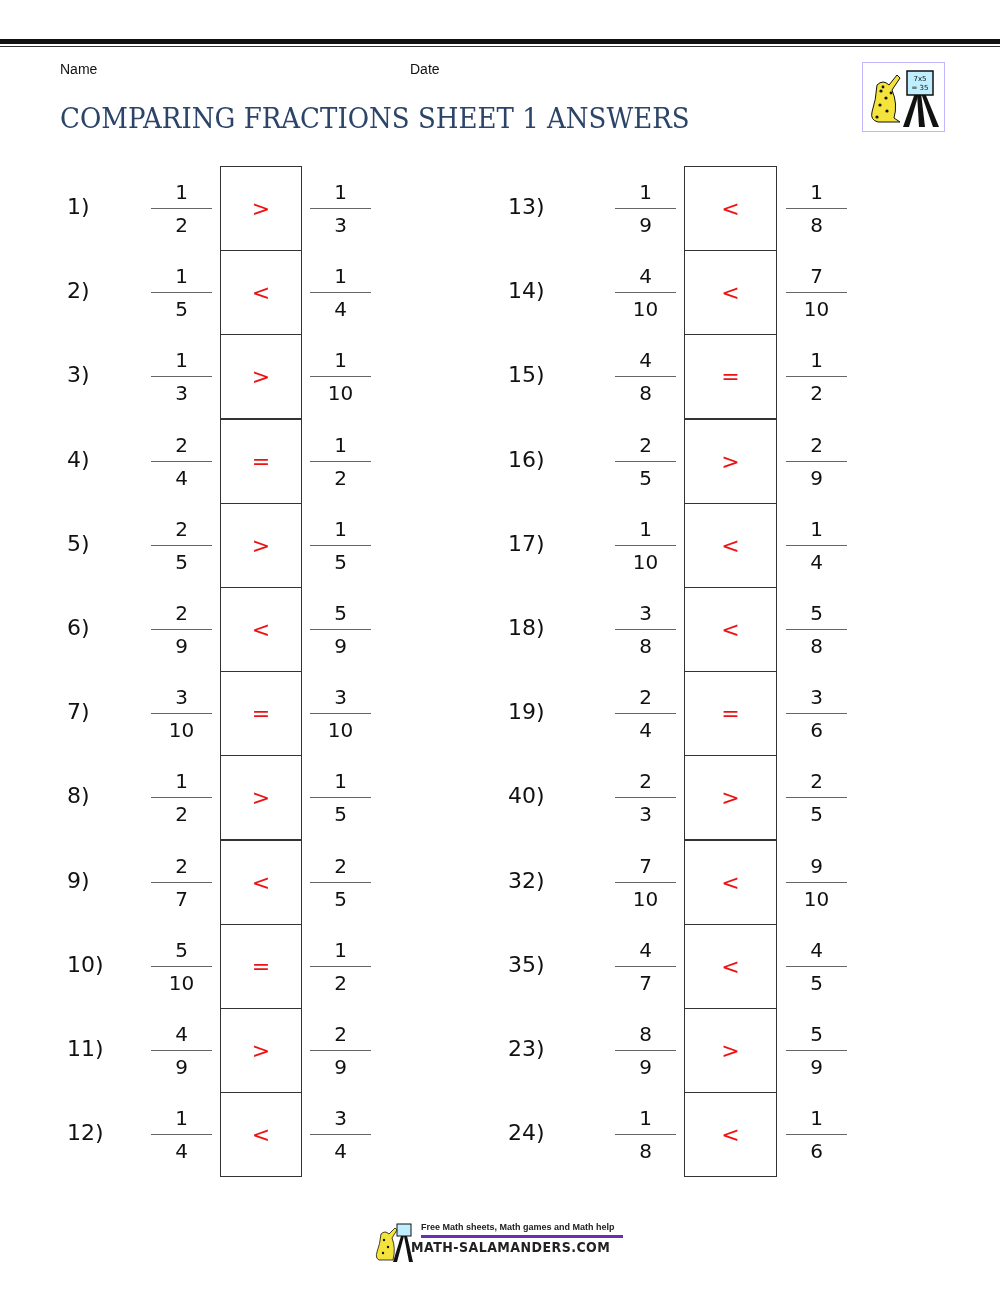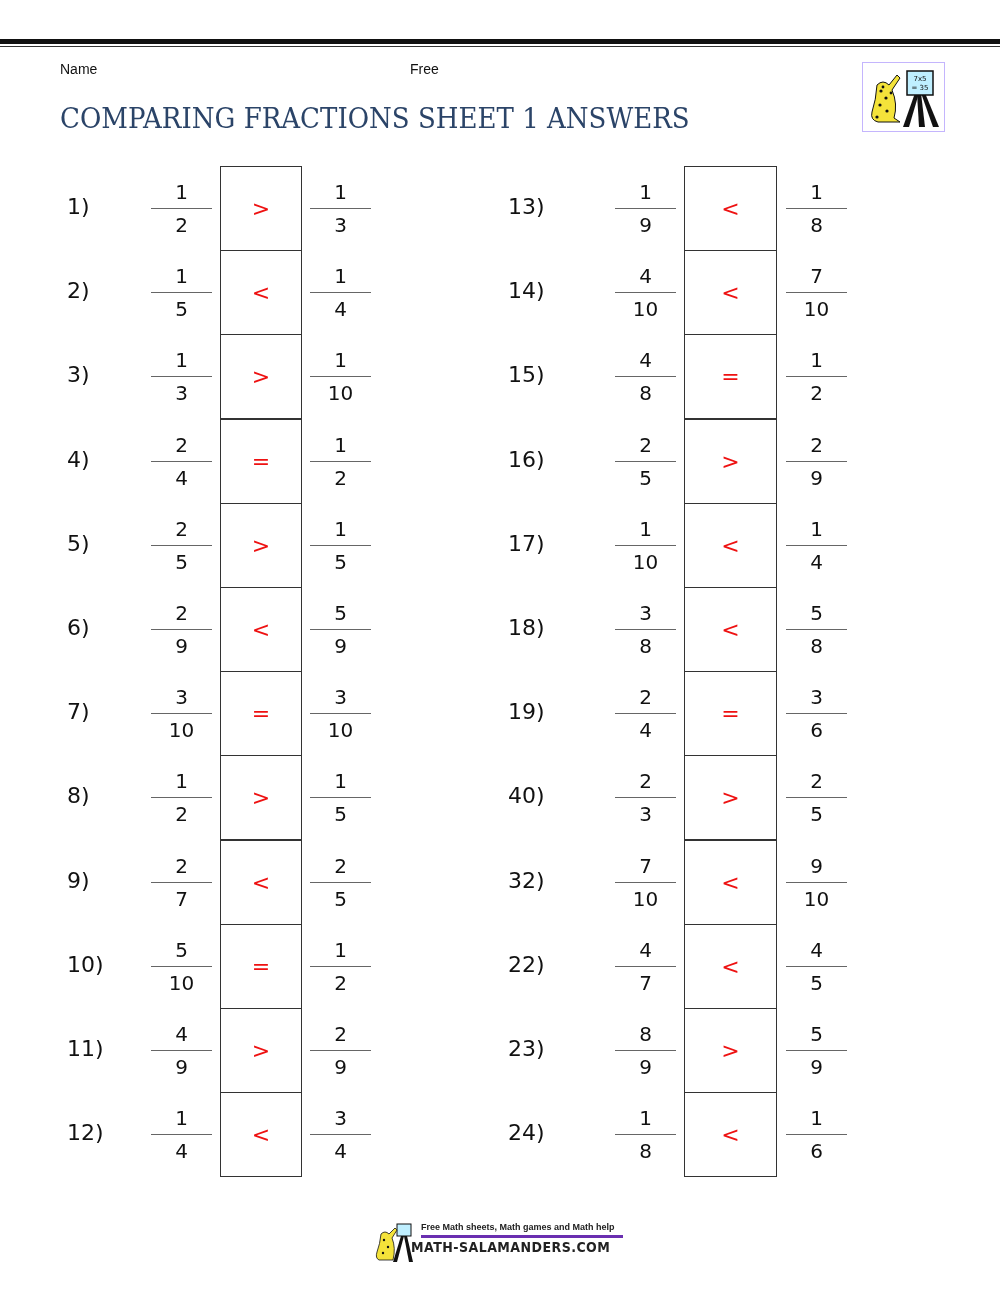--- a/index.html
+++ b/index.html
@@ -32,21 +32,21 @@
     .footer-site { position: absolute; left: 36px; top: 17px; font-size: 14px; font-weight: bold; font-family: "DejaVu Sans", sans-serif; color: #222; letter-spacing: 0.5px; white-space: nowrap; transform: scaleX(0.9); transform-origin: left center; }
     .footer-logo { position: absolute; left: 0; top: 0; width: 44px; height: 40px; }
   </style>
 </head>
 <body>
 
 <div class="rule-thick"></div>
 <div class="rule-thin"></div>
 
 <div class="label-name">Name</div>
-<div class="label-date">Free</div>
+<div class="label-date">Date</div>
 <div class="title">COMPARING FRACTIONS SHEET 1 ANSWERS</div>
 
 <div class="logo">
   <svg width="83" height="70" viewBox="0 0 83 70">
 
     <polygon points="40,64 52,30 56,30 46,64" fill="#111"></polygon>
     <polygon points="56,64 54,30 58,30 62,64" fill="#111"></polygon>
     <polygon points="70,64 58,30 62,30 76,64" fill="#111"></polygon>
 
     <rect x="44" y="8" width="26" height="24" fill="#bfefff" stroke="#111" stroke-width="1.5"></rect>
@@ -395,21 +395,21 @@
       <div class="ans-box" style="left:684px;width:93px">
         <span>&lt;</span>
       </div>
       <div class="frac" style="left:786px">
         <span class="num">9</span>
         <span class="bar"></span>
         <span class="den">10</span>
       </div>
     </div>
     <div class="q-row" style="top: 924px; left: 0px; width: 1000px;">
-      <div class="q-num" style="left:508px">22)</div>
+      <div class="q-num" style="left:508px">35)</div>
       <div class="frac" style="left:615px">
         <span class="num">4</span>
         <span class="bar"></span>
         <span class="den">7</span>
       </div>
       <div class="ans-box" style="left:684px;width:93px">
         <span>&lt;</span>
       </div>
       <div class="frac" style="left:786px">
         <span class="num">4</span>

